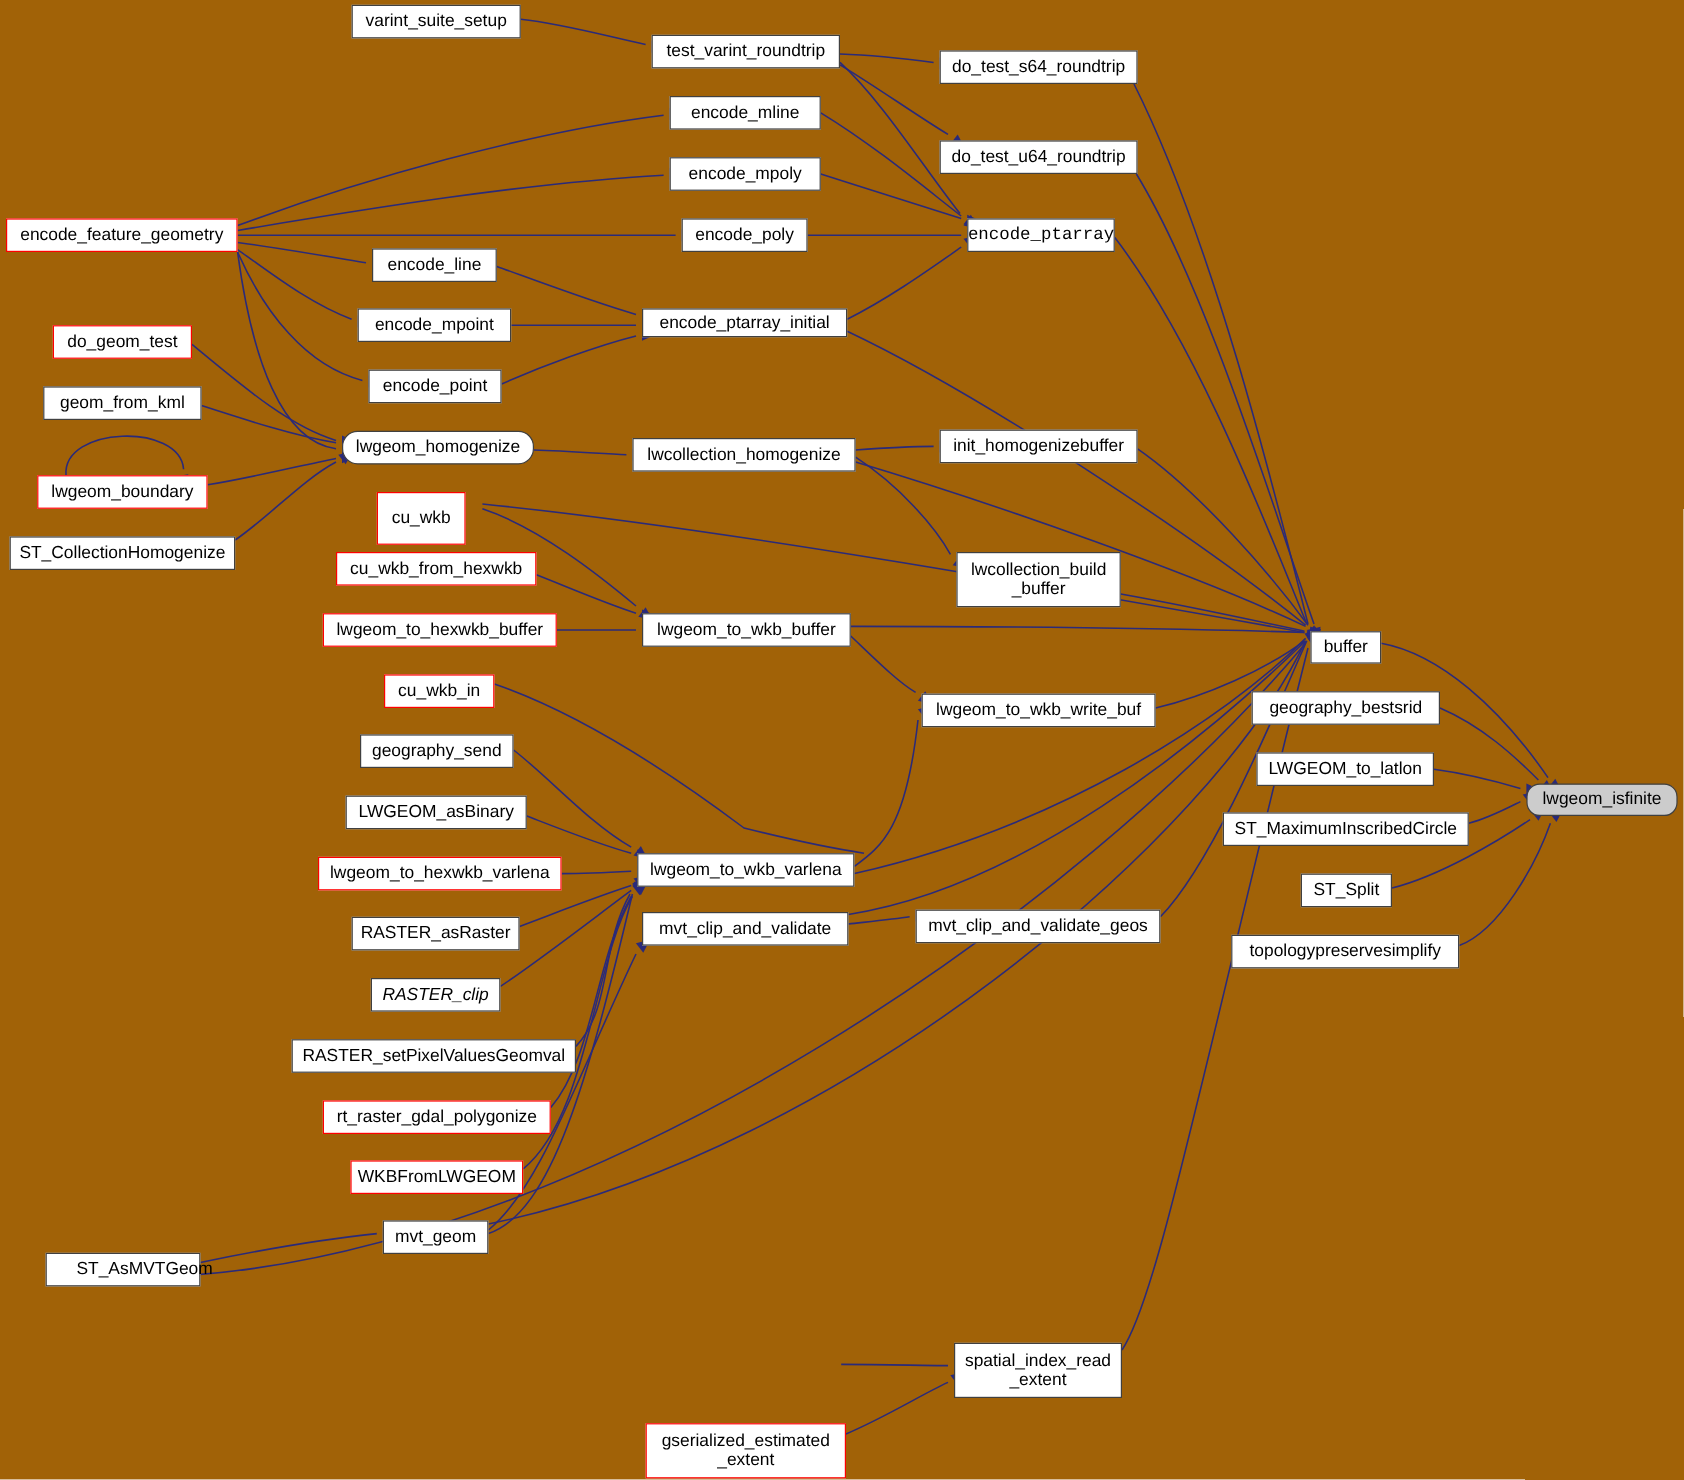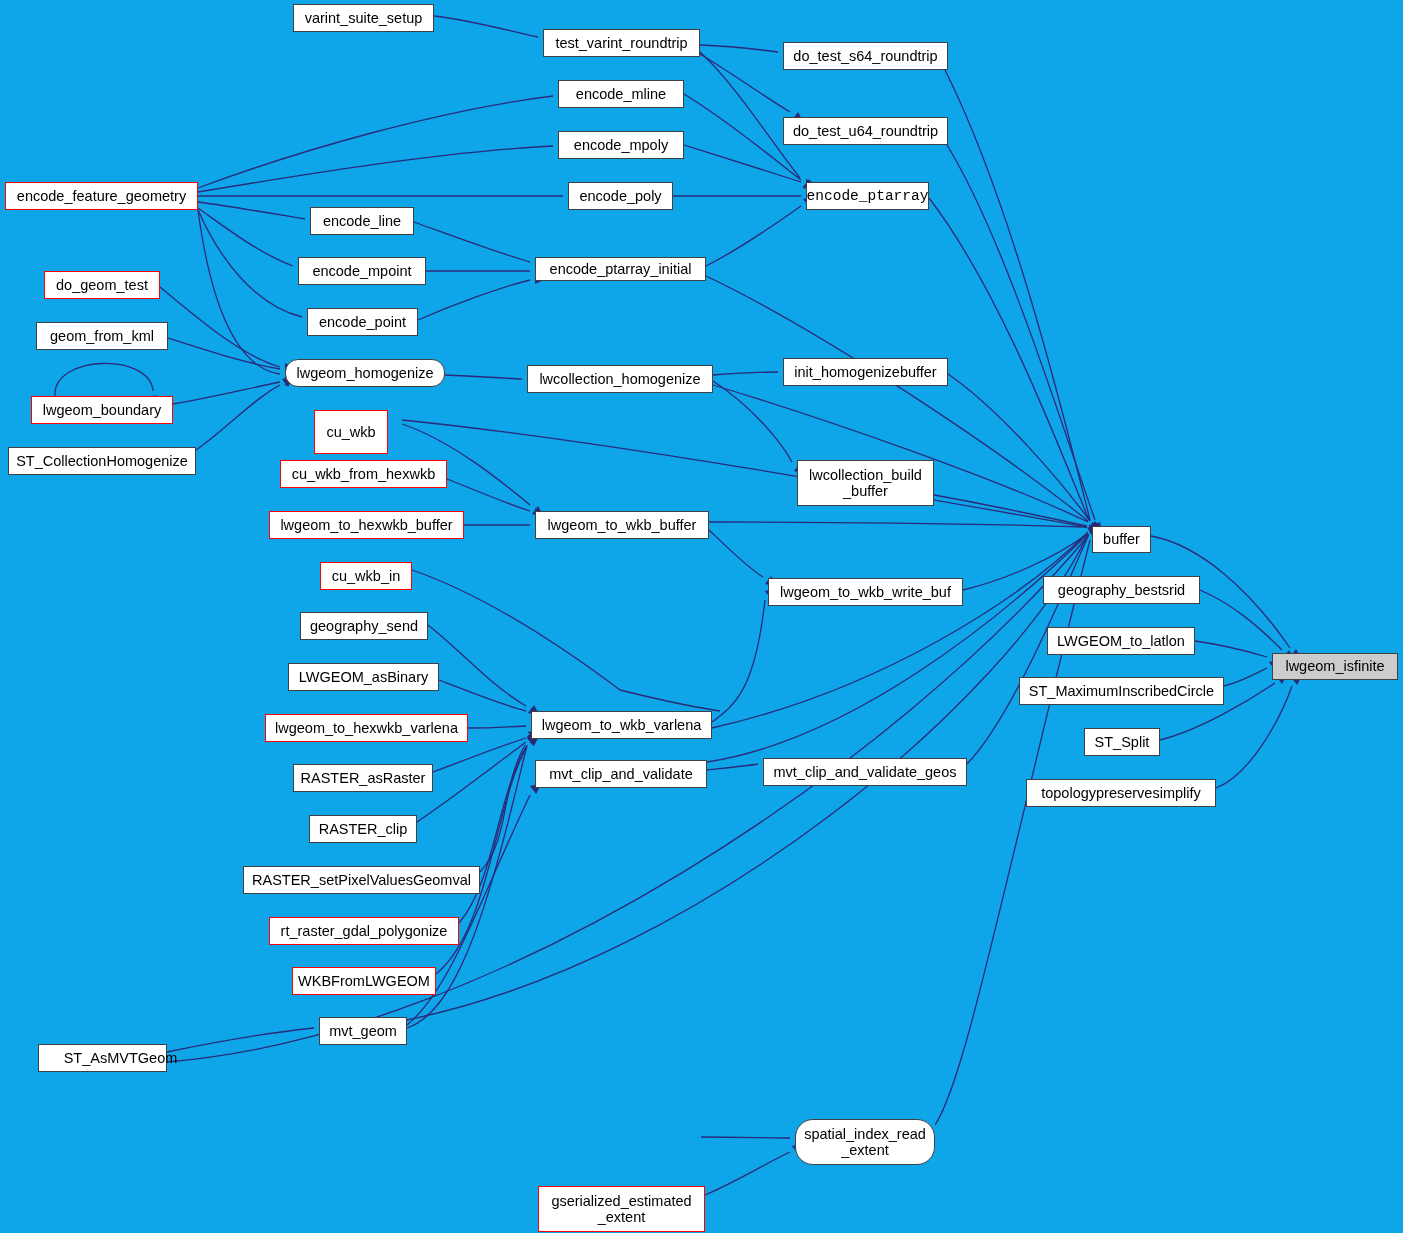--- a/index.html
+++ b/index.html
@@ -1,42 +1,42 @@
 <!DOCTYPE html>
 <html><head>
 <meta charset="utf-8">
 <title>Call graph</title>
 <style>
   html,body{margin:0;padding:0;background:#ffffff;}
   #graph{
     position:relative;
     width:1403px;
     height:1233px;
-    background:#0ea5e9;
+    background:#a16207;
     font-family:"Liberation Sans","DejaVu Sans",sans-serif;
     overflow:hidden;
   }
   #edges{position:absolute;left:0;top:0;width:1403px;height:1233px;}
   .node{
     position:absolute;
     box-sizing:border-box;
     border:1px solid #404040;
     background:#ffffff;
     color:#000000;
     font-size:14.5px;
     line-height:1.12;
     display:flex;
     align-items:center;
     justify-content:center;
     text-align:center;
     white-space:pre;
     z-index:5;
   }
   .node.red{border-color:#ff0000;}
-  .node.current{background:#cccccc;border-color:#404040;}
+  .node.current{background:#cccccc;border-color:#404040;border-radius:11px;}
 </style>
 </head>
 <body>
 
 <div id="graph">
   <svg id="edges" xmlns="http://www.w3.org/2000/svg">
       <path d="M434,16 C470,20 505,30 538,37" fill="none" stroke="#2a2a7a" stroke-width="1.3"></path>
       <polygon points="0,-5 11,0 0,5" fill="#2a2a7a" transform="translate(543,39) rotate(0)"></polygon>
       <path d="M700,45 C728,46 755,49 778,52" fill="none" stroke="#2a2a7a" stroke-width="1.3"></path>
       <polygon points="0,-5 11,0 0,5" fill="#2a2a7a" transform="translate(783,53) rotate(0)"></polygon>
@@ -200,31 +200,31 @@
     <div class="node red" style="left: 269px; top: 511px; width: 195px; height: 28px;">lwgeom_to_hexwkb_buffer</div>
     <div class="node" style="left: 535px; top: 511px; width: 174px; height: 28px;">lwgeom_to_wkb_buffer</div>
     <div class="node" style="left: 1092px; top: 526px; width: 59px; height: 27px;">buffer</div>
     <div class="node" style="left: 768px; top: 578px; width: 195px; height: 28px;">lwgeom_to_wkb_write_buf</div>
     <div class="node red" style="left: 320px; top: 562px; width: 92px; height: 28px;">cu_wkb_in</div>
     <div class="node" style="left: 300px; top: 612px; width: 128px; height: 28px;">geography_send</div>
     <div class="node" style="left: 288px; top: 663px; width: 151px; height: 28px;">LWGEOM_asBinary</div>
     <div class="node red" style="left: 265px; top: 714px; width: 203px; height: 28px;">lwgeom_to_hexwkb_varlena</div>
     <div class="node" style="left: 531px; top: 711px; width: 181px; height: 28px;">lwgeom_to_wkb_varlena</div>
     <div class="node" style="left: 293px; top: 764px; width: 140px; height: 28px;">RASTER_asRaster</div>
-    <div class="node" style="left: 309px; top: 815px; width: 108px; height: 28px;">RASTER_clip</div>
+    <div class="node" style="left: 309px; top: 815px; width: 108px; height: 28px; font-style: italic;">RASTER_clip</div>
     <div class="node" style="left: 243px; top: 866px; width: 237px; height: 28px;">RASTER_setPixelValuesGeomval</div>
     <div class="node red" style="left: 269px; top: 917px; width: 190px; height: 28px;">rt_raster_gdal_polygonize</div>
     <div class="node red" style="left: 292px; top: 967px; width: 144px; height: 28px;">WKBFromLWGEOM</div>
     <div class="node" style="left: 535px; top: 760px; width: 172px; height: 28px;">mvt_clip_and_validate</div>
     <div class="node" style="left: 763px; top: 758px; width: 204px; height: 28px;">mvt_clip_and_validate_geos</div>
     <div class="node" style="left: 1043px; top: 576px; width: 157px; height: 28px;">geography_bestsrid</div>
     <div class="node" style="left: 1047px; top: 627px; width: 148px; height: 28px;">LWGEOM_to_latlon</div>
     <div class="node" style="left: 1019px; top: 677px; width: 205px; height: 28px;">ST_MaximumInscribedCircle</div>
     <div class="node" style="left: 1084px; top: 728px; width: 76px; height: 28px;">ST_Split</div>
     <div class="node" style="left: 1026px; top: 779px; width: 190px; height: 28px;">topologypreservesimplify</div>
     <div class="node current" style="left: 1272px; top: 653px; width: 126px; height: 27px;">lwgeom_isfinite</div>
     <div class="node" style="left: 319px; top: 1017px; width: 88px; height: 28px;">mvt_geom</div>
     <div class="node" style="left: 38px; top: 1044px; width: 129px; height: 28px; padding-left: 36px;">ST_AsMVTGeom</div>
     <div class="node red" style="left: 538px; top: 1186px; width: 167px; height: 46px;">gserialized_estimated
 _extent</div>
-    <div class="node" style="left: 795px; top: 1119px; width: 140px; height: 46px; border-radius: 18px;">spatial_index_read
+    <div class="node" style="left: 795px; top: 1119px; width: 140px; height: 46px;">spatial_index_read
 _extent</div>
   </div>
 
 </body></html>

